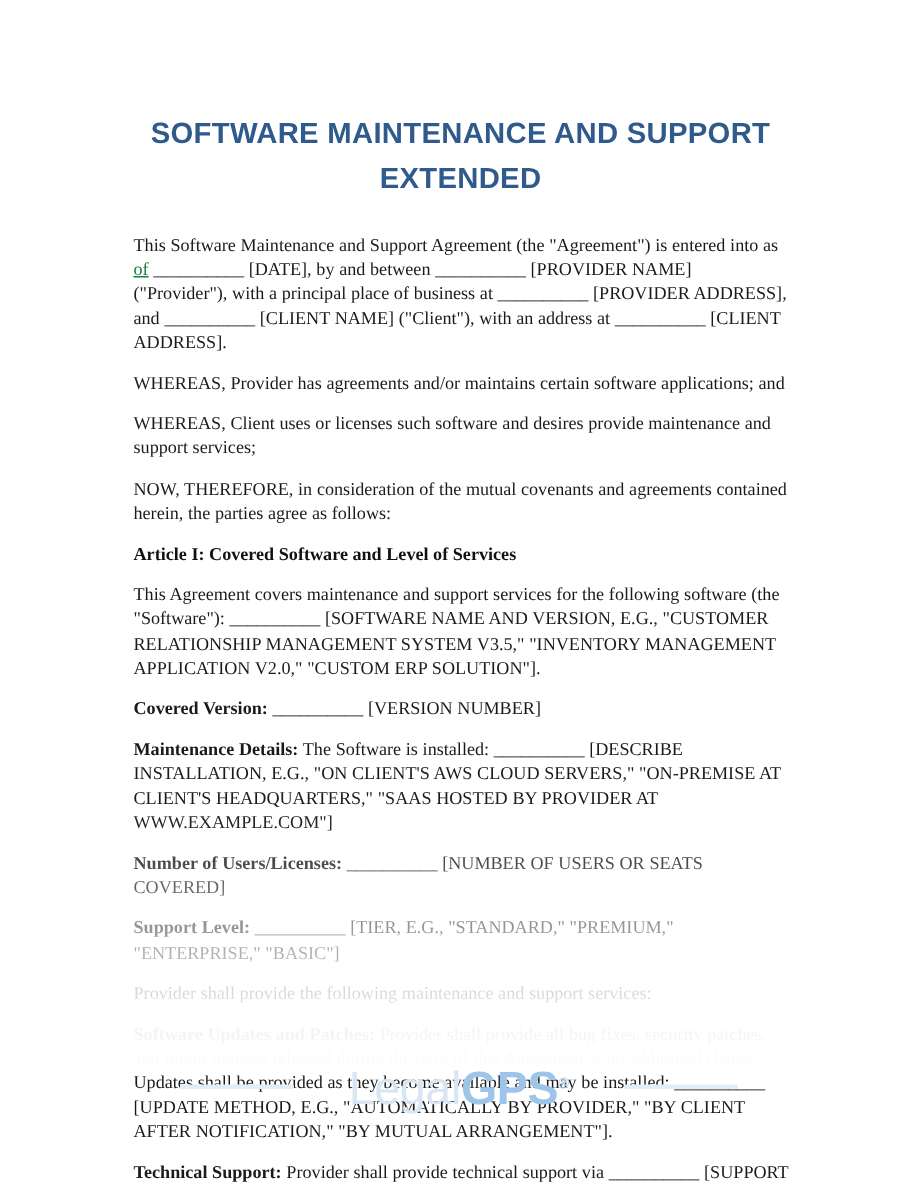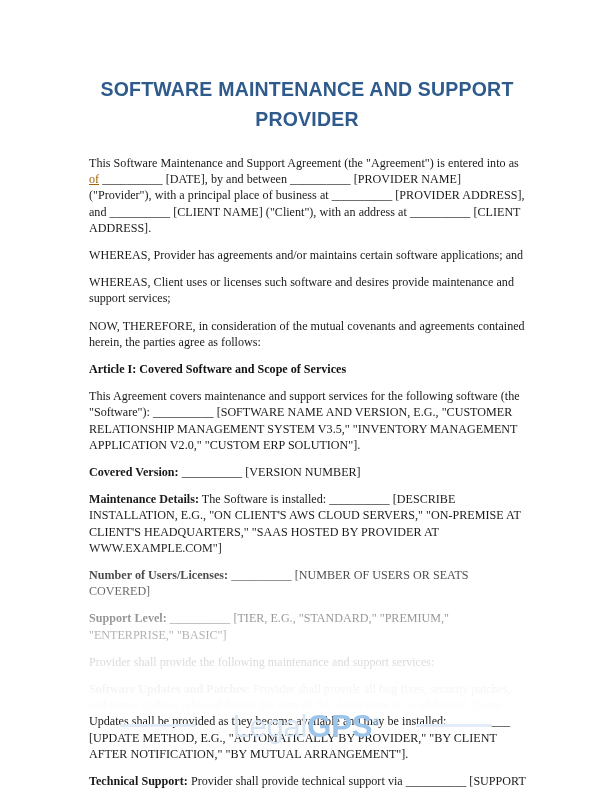--- a/index.html
+++ b/index.html
@@ -51,21 +51,21 @@
     line-height: 16.2px;
     margin: 0 0 11px 0;
     text-align: left;
     color: #1a1a1a;
     word-spacing: 0.1px;
   }
 
   .lbl { font-weight: bold; }
   .uline {
     text-decoration: underline;
-    color: #a16207;
+    color: #15803d;
   }
 
   .article-head {
     font-size: 12.1px;
     line-height: 16.2px;
     font-weight: bold;
     margin: 0 0 11px 0;
     color: #111111;
   }
 
@@ -128,34 +128,34 @@
     font-weight: bold;
   }
 </style>
 </head>
 <body>
 
 <div class="page">
 
   <div class="doc-title">
     <div>SOFTWARE MAINTENANCE AND SUPPORT</div>
-    <div>PROVIDER</div>
+    <div>EXTENDED</div>
   </div>
 
   <div class="body-block">
 
     <p class="para"><span>This Software Maintenance and Support Agreement (the "Agreement") is entered into as </span><span class="uline">of</span><span> __________ [DATE], by and between __________ [PROVIDER NAME] ("Provider"), with a principal place of business at __________ [PROVIDER ADDRESS], and __________ [CLIENT NAME] ("Client"), with an address at __________ [CLIENT ADDRESS].</span></p>
 
     <p class="para">WHEREAS, Provider has agreements and/or maintains certain software applications; and</p>
 
     <p class="para">WHEREAS, Client uses or licenses such software and desires provide maintenance and support services;</p>
 
     <p class="para">NOW, THEREFORE, in consideration of the mutual covenants and agreements contained herein, the parties agree as follows:</p>
 
-    <p class="article-head">Article I: Covered Software and Scope of Services</p>
+    <p class="article-head">Article I: Covered Software and Level of Services</p>
 
     <p class="para">This Agreement covers maintenance and support services for the following software (the "Software"): __________ [SOFTWARE NAME AND VERSION, E.G., "CUSTOMER RELATIONSHIP MANAGEMENT SYSTEM V3.5," "INVENTORY MANAGEMENT APPLICATION V2.0," "CUSTOM ERP SOLUTION"].</p>
 
     <p class="para"><span class="lbl">Covered Version:</span><span> __________ [VERSION NUMBER]</span></p>
 
     <p class="para"><span class="lbl">Maintenance Details:</span><span> The Software is installed: __________ [DESCRIBE INSTALLATION, E.G., "ON CLIENT'S AWS CLOUD SERVERS," "ON-PREMISE AT CLIENT'S HEADQUARTERS," "SAAS HOSTED BY PROVIDER AT WWW.EXAMPLE.COM"]</span></p>
 
     <p class="para"><span class="lbl">Number of Users/Licenses:</span><span> __________ [NUMBER OF USERS OR SEATS COVERED]</span></p>
 
     <p class="para"><span class="lbl">Support Level:</span><span> __________ [TIER, E.G., "STANDARD," "PREMIUM," "ENTERPRISE," "BASIC"]</span></p>

